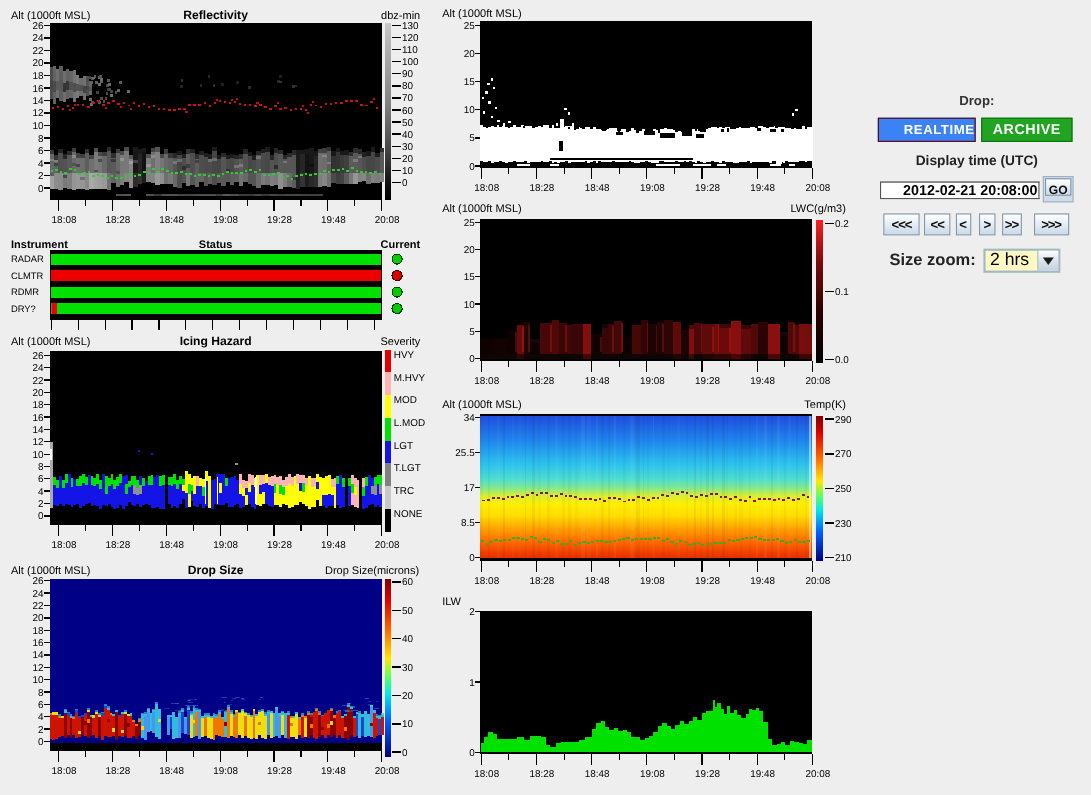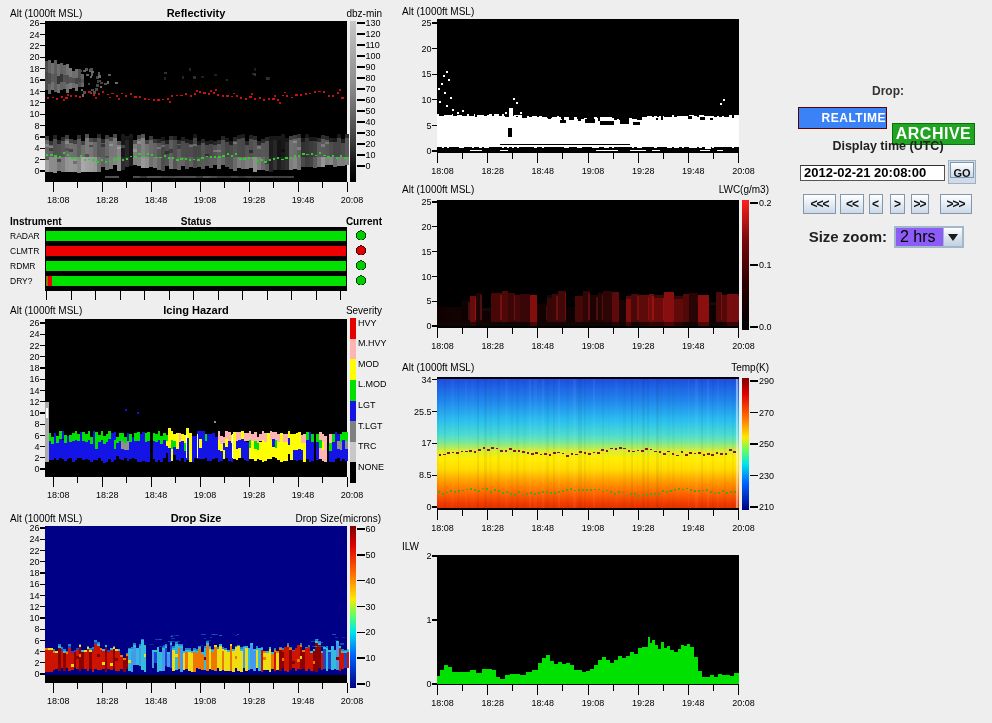--- a/index.html
+++ b/index.html
@@ -2144,31 +2144,31 @@
 <text x="431.5" y="687.2" font-size="9" text-anchor="end" fill="#000">0</text>
 <line x1="432" y1="684" x2="436.5" y2="684" stroke="#000" stroke-width="1.2"></line>
 <text x="431.5" y="623.2" font-size="9" text-anchor="end" fill="#000">1</text>
 <line x1="432" y1="620" x2="436.5" y2="620" stroke="#000" stroke-width="1.2"></line>
 <text x="431.5" y="559.2" font-size="9" text-anchor="end" fill="#000">2</text>
 <line x1="432" y1="556" x2="436.5" y2="556" stroke="#000" stroke-width="1.2"></line>
 </svg>
 
 <div class="abs" style="left:795px;top:84px;width:186px;text-align:center;font-size:12px;font-weight:bold;color:#333;">Drop:</div>
 <div class="abs" style="left:798px;top:107px;width:89px;height:22px;background:#3b82f6;border:1px solid #5e0000;color:#fff;font-weight:bold;font-size:12px;text-align:right;line-height:20px;letter-spacing:0.5px;">REALTIME</div>
-<div class="abs" style="left:892px;top:107px;width:83px;height:22px;background:#21a421;border:1px solid #0d6e0d;color:#fff;font-weight:bold;font-size:16px;text-align:center;line-height:20px;letter-spacing:0.5px;margin-top:16px;">ARCHIVE</div>
+<div class="abs" style="left:892px;top:107px;width:83px;height:22px;background:#21a421;border:1px solid #0d6e0d;color:#fff;font-weight:bold;font-size:13px;text-align:center;line-height:20px;letter-spacing:0.5px;">ARCHIVE</div>
 <div class="abs" style="left:795px;top:139px;width:186px;text-align:center;font-size:12.5px;font-weight:bold;color:#222;">Display time (UTC)</div>
-<div class="abs" style="left:800px;top:164.5px;width:145px;height:16px;background:#fff;border:1px solid #555;border-top-color:#333;font-size:13px;font-weight:bold;line-height:14px;padding-left:3px;">2012-02-21 20:08:00</div>
+<div class="abs" style="left:800px;top:164.5px;width:145px;height:16px;background:#fff;border:1px solid #555;border-top-color:#333;font-size:13px;font-weight:bold;line-height:14px;padding-left:20px;">2012-02-21 20:08:00</div>
 <div class="abs" style="left:948px;top:160px;width:28px;height:24px;background:#cfdbe8;border:1px solid #9eb0c4;">
   <div class="btn3d" style="position:absolute;left:1px;top:1px;width:24px;height:16px;font-size:11px;line-height:20px;">GO</div>
 </div>
 <div class="abs btn3d" style="left:803px;top:194px;width:33px;height:20px;font-size:12px;line-height:19px;letter-spacing:-1px;">&lt;&lt;&lt;</div>
 <div class="abs btn3d" style="left:840px;top:194px;width:24px;height:20px;font-size:12px;line-height:19px;letter-spacing:-1px;">&lt;&lt;</div>
 <div class="abs btn3d" style="left:868.5px;top:194px;width:14px;height:20px;font-size:12px;line-height:19px;">&lt;</div>
 <div class="abs btn3d" style="left:890px;top:194px;width:15px;height:20px;font-size:12px;line-height:19px;">&gt;</div>
 <div class="abs btn3d" style="left:910.5px;top:194px;width:18px;height:20px;font-size:12px;line-height:19px;letter-spacing:-1px;">&gt;&gt;</div>
 <div class="abs btn3d" style="left:939.5px;top:194px;width:32px;height:20px;font-size:12px;line-height:19px;letter-spacing:-1px;">&gt;&gt;&gt;</div>
 <div class="abs" style="left:760px;top:228px;width:127px;text-align:right;font-size:15px;font-weight:bold;color:#222;">Size zoom:</div>
-<div class="abs" style="left:894px;top:225.5px;width:70px;height:22.5px;background:#8b5cf6;border:2px solid #a2b7c9;">
+<div class="abs" style="left:894px;top:225.5px;width:70px;height:22.5px;background:#fef9c3;border:2px solid #a2b7c9;">
   <div style="position:absolute;left:4px;top:0.5px;font-size:16px;color:#000;">2 hrs</div>
   <div style="position:absolute;right:0;top:0;width:19px;height:18.5px;border-left:1px solid #a2b7c9;background:linear-gradient(#fdfeff,#d5dfea 60%,#c3d2e1);">
     <div style="width:0;height:0;margin:6px auto 0;border-left:5.5px solid transparent;border-right:5.5px solid transparent;border-top:7px solid #1a1a1a;"></div>
   </div>
 </div>
 </div>
 </body></html>

